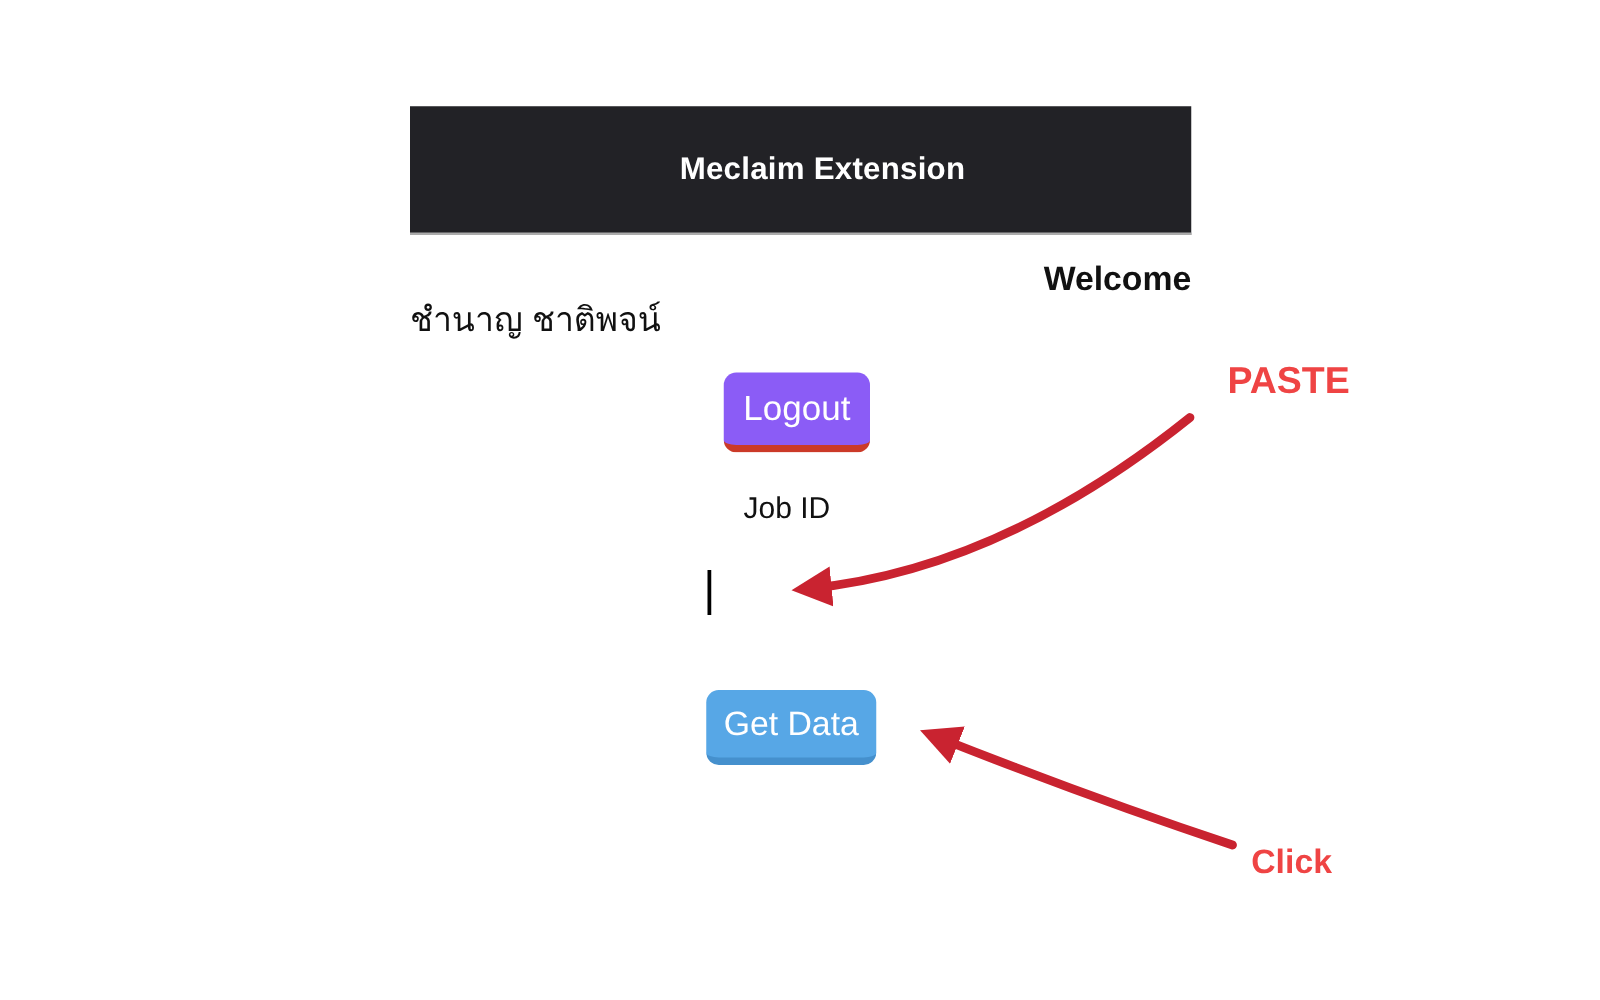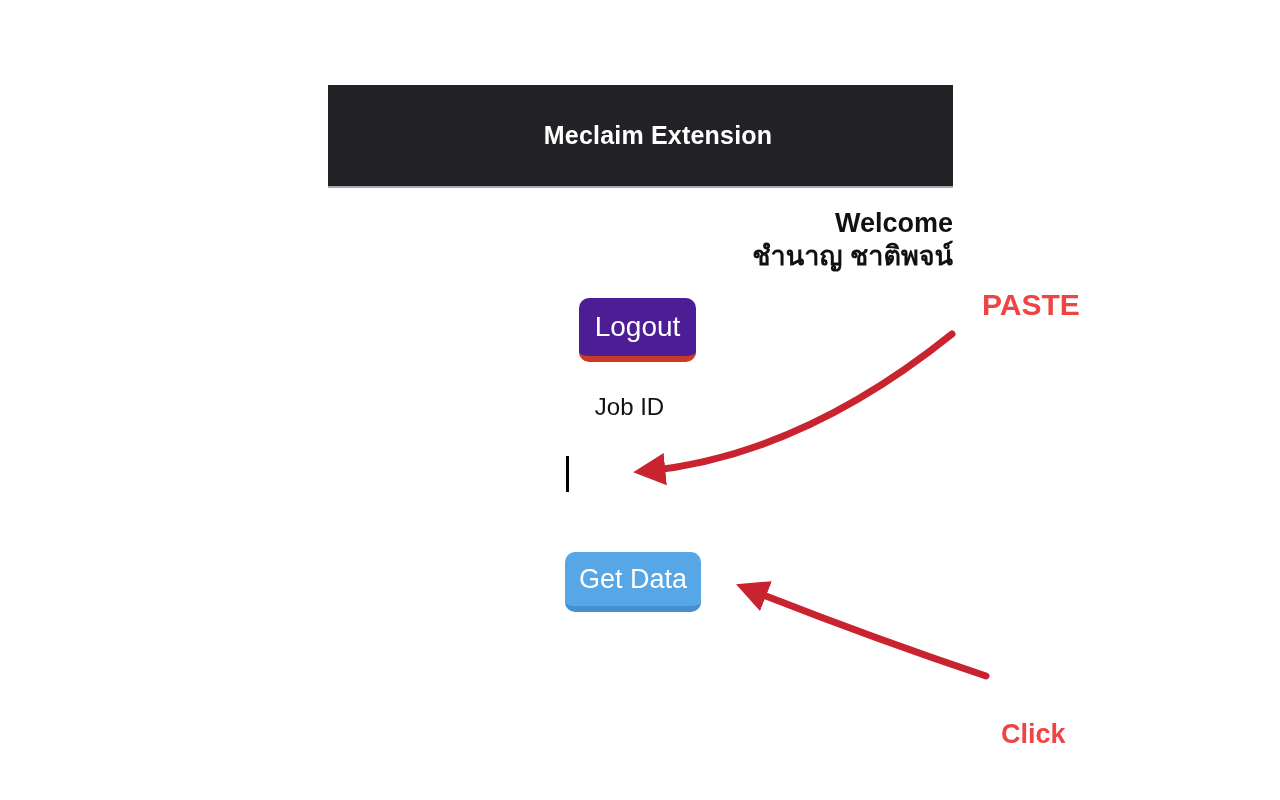--- a/index.html
+++ b/index.html
@@ -34,30 +34,30 @@
 
   .welcome {
     position: absolute;
     left: 328px; top: 208px; width: 625px;
     text-align: right;
     font-size: 27px; font-weight: bold; color: #111111;
   }
   .username {
     position: absolute;
     left: 328px; top: 238px; width: 625px;
-    text-align: right;
-    font-size: 27px; font-weight: bold; color: #111111;
+    text-align: left;
+    font-size: 27px; font-weight: normal; color: #111111;
     line-height: 36px;
   }
 
   .logout {
     position: absolute;
     left: 579px; top: 298px;
     width: 117px; height: 64px;
-    background: #4c1d95;
+    background: #8b5cf6;
     border: none;
     border-bottom: 6px solid #cb3a28;
     border-radius: 10px;
     color: #ffffff;
     font-size: 28px;
     font-family: "Liberation Sans", "DejaVu Sans", sans-serif;
     cursor: pointer;
     padding: 0;
   }
 
@@ -103,21 +103,21 @@
     cursor: pointer;
     padding: 0;
   }
 
   .annotation {
     position: absolute;
     color: #ef4444;
     font-weight: bold;
   }
   .paste-label { left: 982px; top: 288px; font-size: 30px; }
-  .click-label { left: 1001px; top: 674px; font-size: 27px; margin-top: 45px; }
+  .click-label { left: 1001px; top: 674px; font-size: 27px; }
 
   .arrows {
     position: absolute;
     left: 0; top: 0;
     width: 1280px; height: 800px;
     pointer-events: none;
   }
 </style>
 </head>
 <body>

